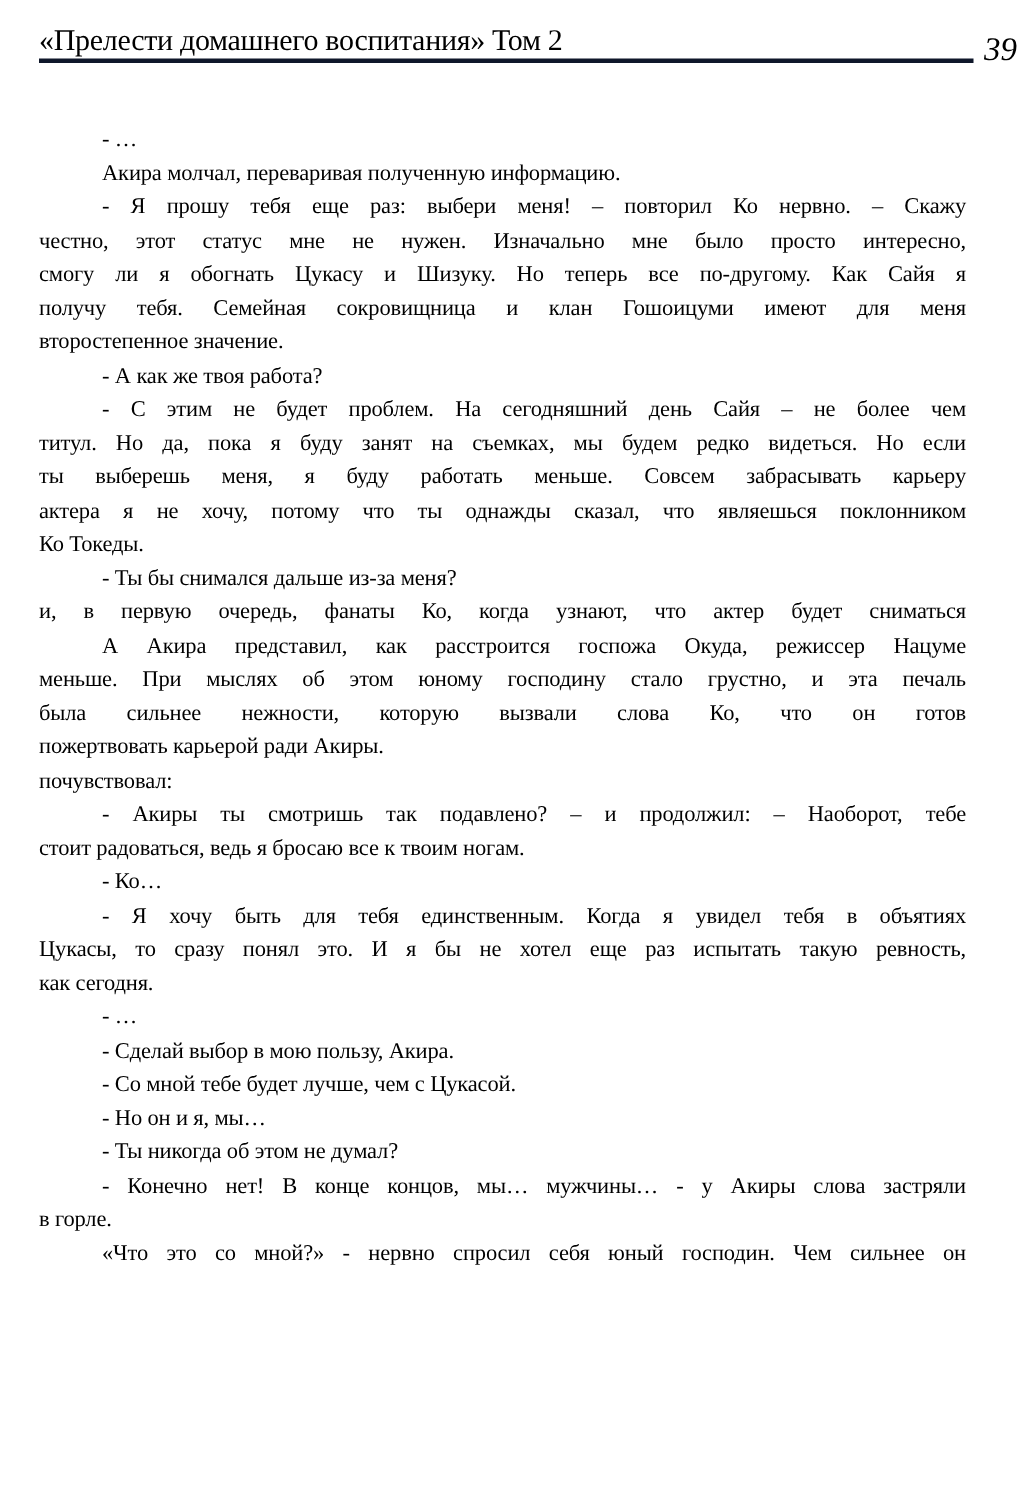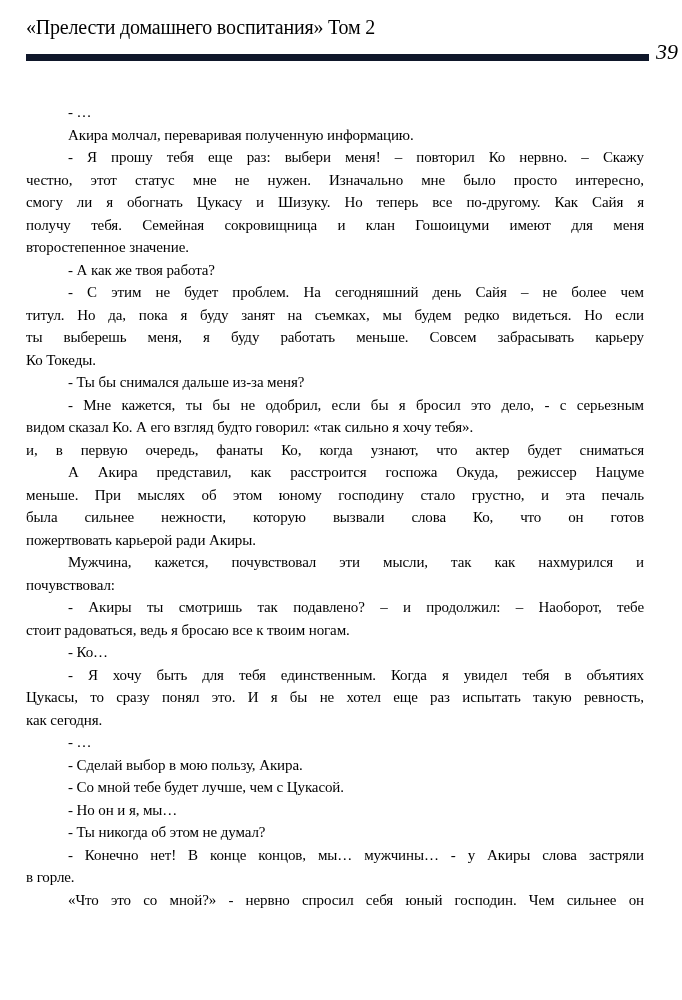--- a/index.html
+++ b/index.html
@@ -20,23 +20,23 @@
     background: #ffffff;
     box-sizing: border-box;
   }
   .header-row {
     display: flex;
     align-items: flex-end;
     margin: 16px 4px 0 26px;
   }
   .title-wrap {
     flex: 1;
-    border-bottom: 7px solid #0f172a;
+    border-bottom: 3px solid #0f172a;
     margin-right: 7px;
-    padding-bottom: 15px;
+    padding-bottom: 0px;
   }
   .title {
     font-size: 20px;
     line-height: 1.15;
     letter-spacing: -0.2px;
     white-space: nowrap;
   }
   .page-number {
     font-size: 22px;
     line-height: 1;
@@ -92,38 +92,34 @@
         <div class="line">получу тебя. Семейная сокровищница и клан Гошоицуми имеют для меня</div>
         <div class="line plast">второстепенное значение.</div>
       </div>
       <div class="para">
         <div class="line first plast">- А как же твоя работа?</div>
       </div>
       <div class="para">
         <div class="line first">- С этим не будет проблем. На сегодняшний день Сайя – не более чем</div>
         <div class="line">титул. Но да, пока я буду занят на съемках, мы будем редко видеться. Но если</div>
         <div class="line">ты выберешь меня, я буду работать меньше. Совсем забрасывать карьеру</div>
+        <div class="line">актера я не хочу, потому что ты однажды сказал, что являешься поклонником</div>
         <div class="line plast">Ко Токеды.</div>
       </div>
       <div class="para">
         <div class="line first plast">- Ты бы снимался дальше из-за меня?</div>
-      </div>
-      <div class="para">
-        <div class="line first">- Мне кажется, ты бы не одобрил, если бы я бросил это дело, - с серьезным</div>
-        <div class="line plast">видом сказал Ко. А его взгляд будто говорил: «так сильно я хочу тебя».</div>
       </div>
       <div class="para">
         <div class="line">и, в первую очередь, фанаты Ко, когда узнают, что актер будет сниматься</div>
         <div class="line first">А Акира представил, как расстроится госпожа Окуда, режиссер Нацуме</div>
         <div class="line">меньше. При мыслях об этом юному господину стало грустно, и эта печаль</div>
         <div class="line">была сильнее нежности, которую вызвали слова Ко, что он готов</div>
         <div class="line plast">пожертвовать карьерой ради Акиры.</div>
       </div>
       <div class="para">
-        <div class="line first">Мужчина, кажется, почувствовал эти мысли, так как нахмурился и</div>
         <div class="line plast">почувствовал:</div>
       </div>
       <div class="para">
         <div class="line first">- Акиры ты смотришь так подавлено? – и продолжил: – Наоборот, тебе</div>
         <div class="line plast">стоит радоваться, ведь я бросаю все к твоим ногам.</div>
       </div>
       <div class="para">
         <div class="line first plast">- Ко…</div>
       </div>
       <div class="para">

